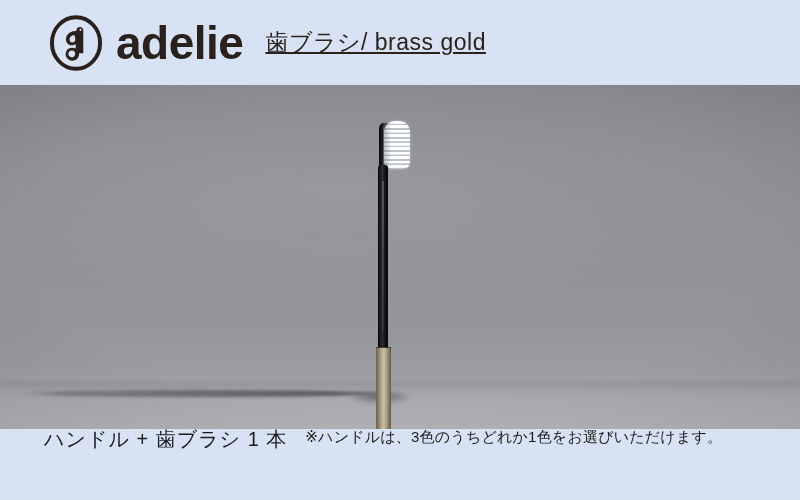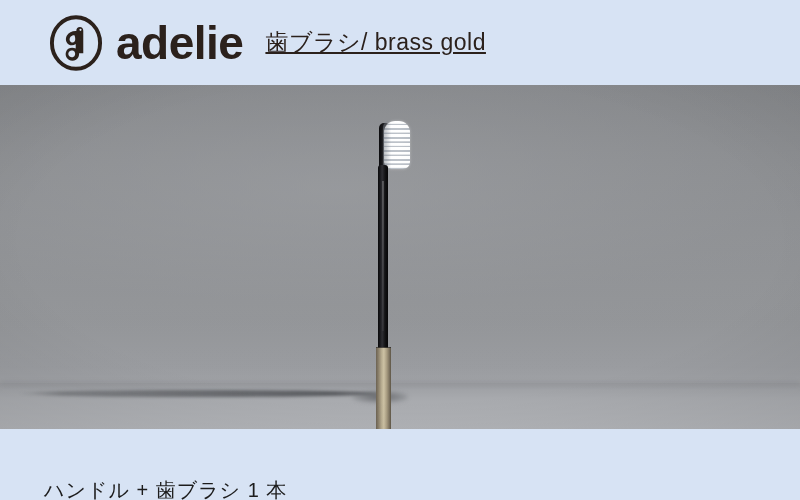--- a/index.html
+++ b/index.html
@@ -235,21 +235,21 @@
 
   
   .caption {
     position: absolute;
     left: 0;
     top: 429px;
     width: 800px;
     height: 71px;
     background: #d7e3f4;
     display: flex;
-    align-items: flex-end;
+    align-items: flex-start;
     padding-left: 44px;
     box-sizing: border-box;
   }
   .caption-main {
     font-size: 20px;
     color: #1c1c1c;
     white-space: nowrap;
     letter-spacing: 1px;
     line-height: 1;
   }
@@ -305,15 +305,16 @@
       <div class="handle-top-seam"></div>
       <div class="handle"></div>
 
     </div>
 
     <div class="vignette"></div>
   </div>
 
   <div class="caption">
     <div class="caption-main">ハンドル + 歯ブラシ 1 本</div>
+    <div class="caption-note">※ハンドルは、3色のうちどれか1色をお選びいただけます。</div>
   </div>
 
 </div>
 
 </body></html>

